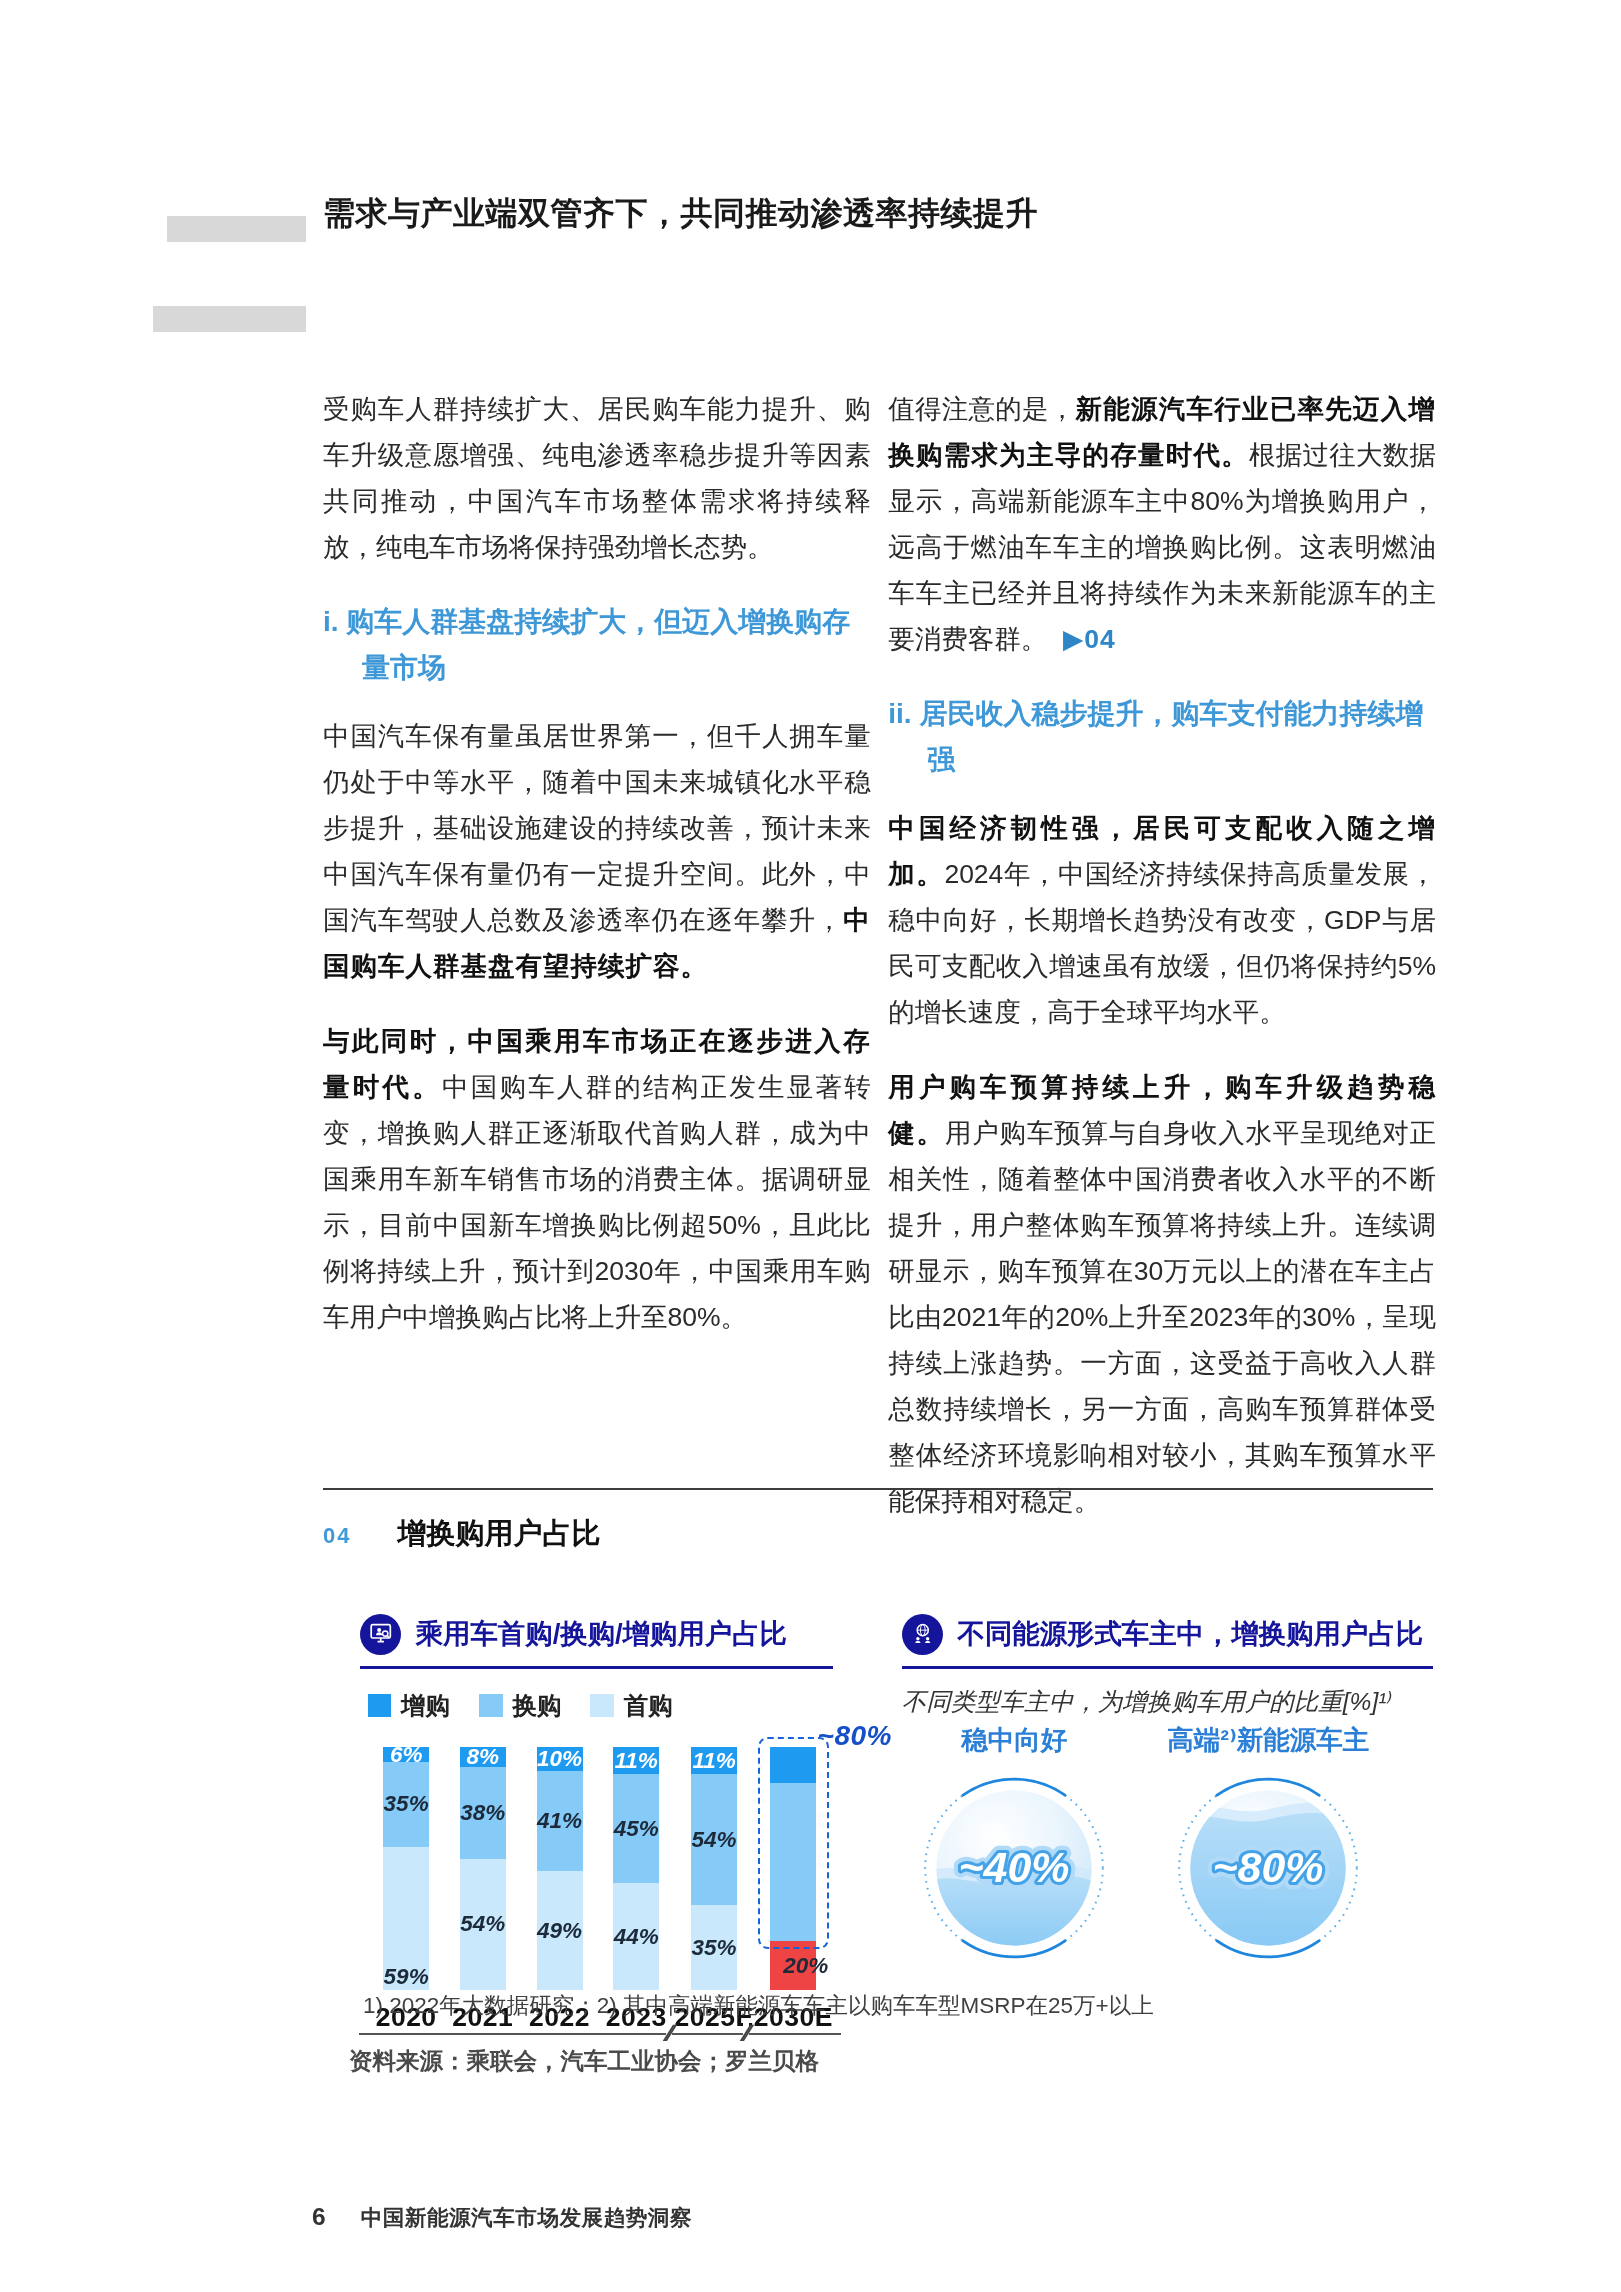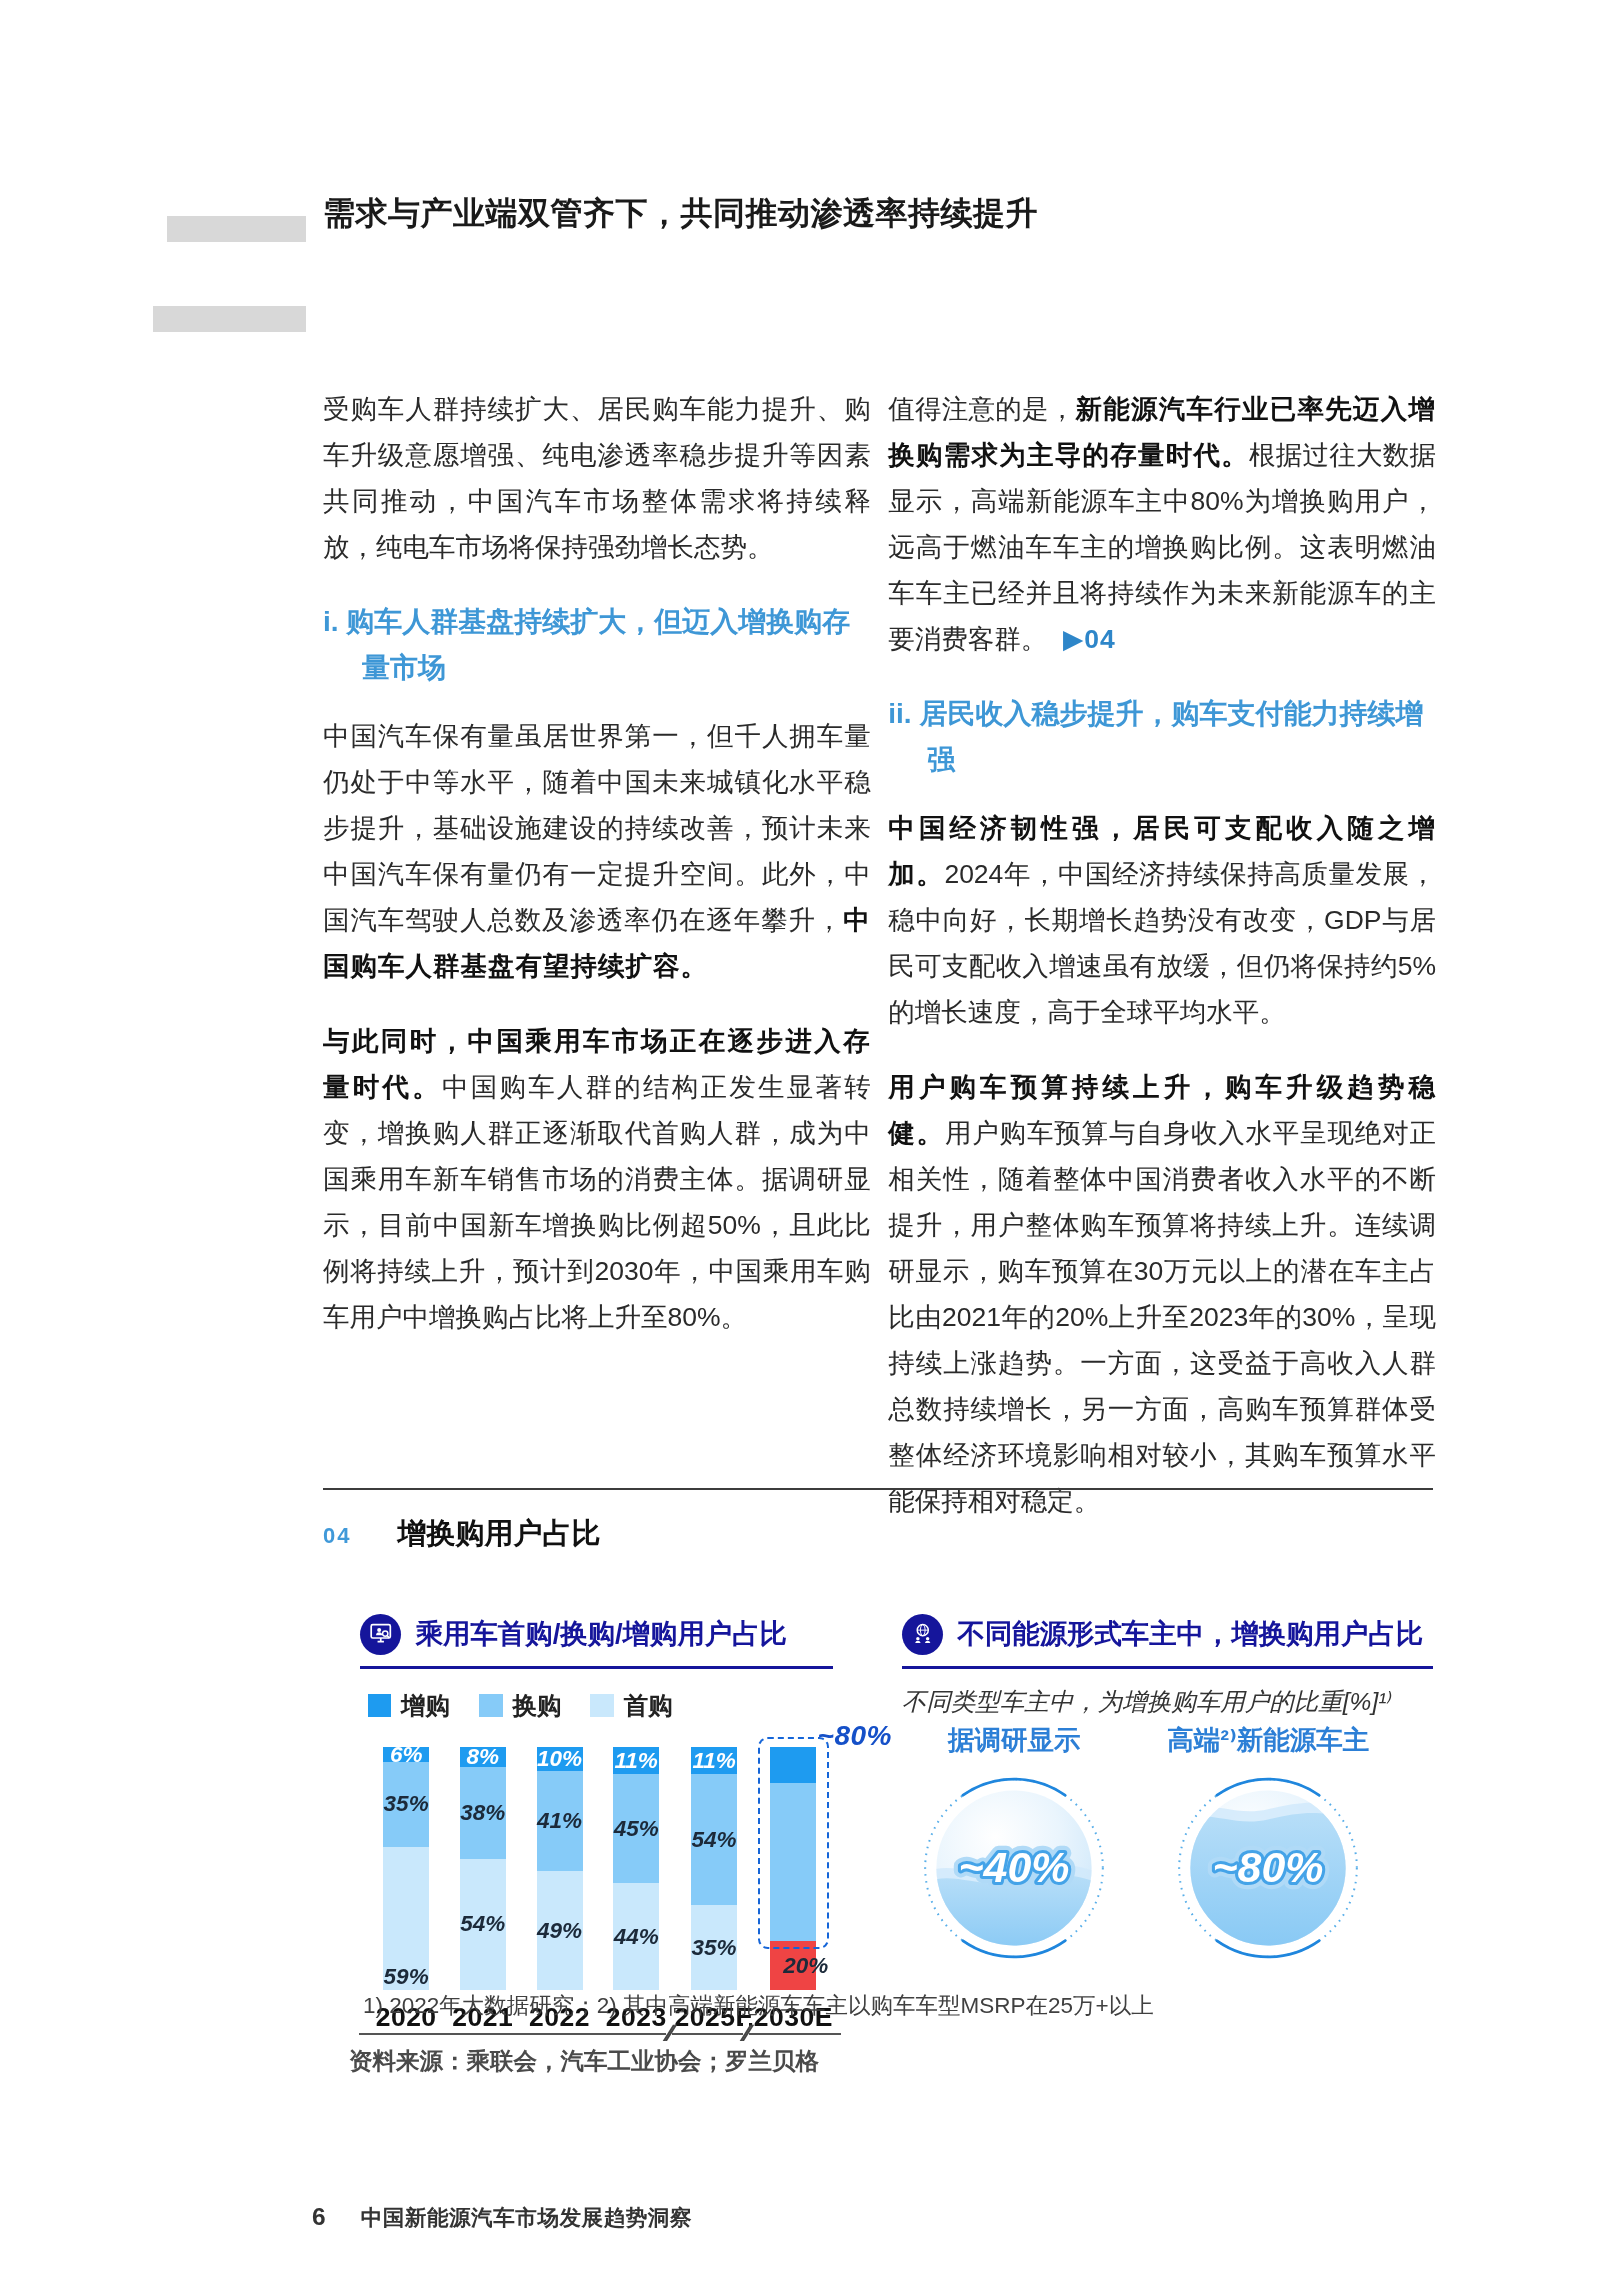--- a/index.html
+++ b/index.html
@@ -249,21 +249,21 @@
               <circle cx="16.6" cy="16.6" r="1.6" fill="#ffffff"></circle>
               <path d="M14 20.6 a2.7 2.7 0 0 1 5.2 0 Z" fill="#ffffff"></path>
             </svg>
           </span>
           <span class="fig-header-title">不同能源形式车主中，增换购用户占比</span>
         </div>
         <div class="fig-underline"></div>
         <div class="fig-subtitle">不同类型车主中，为增换购车用户的比重[%]¹⁾</div>
         <div id="gauges">
             <div class="gauge-block">
-              <div class="gauge-label">据调研显示</div>
+              <div class="gauge-label">稳中向好</div>
               <div><svg width="194" height="194" viewBox="0 0 190 190">
                   <defs>
                     <radialGradient id="bub0" cx="38%" cy="30%" r="75%">
                       <stop offset="0%" stop-color="#ffffff"></stop>
                       <stop offset="55%" stop-color="#eaf5fd"></stop>
                       <stop offset="100%" stop-color="#cfe8fa"></stop>
                     </radialGradient>
                     <linearGradient id="wat0" x1="0" y1="0" x2="0" y2="1">
                       <stop offset="0%" stop-color="#b7def8"></stop>
                       <stop offset="100%" stop-color="#84c7f4"></stop>

